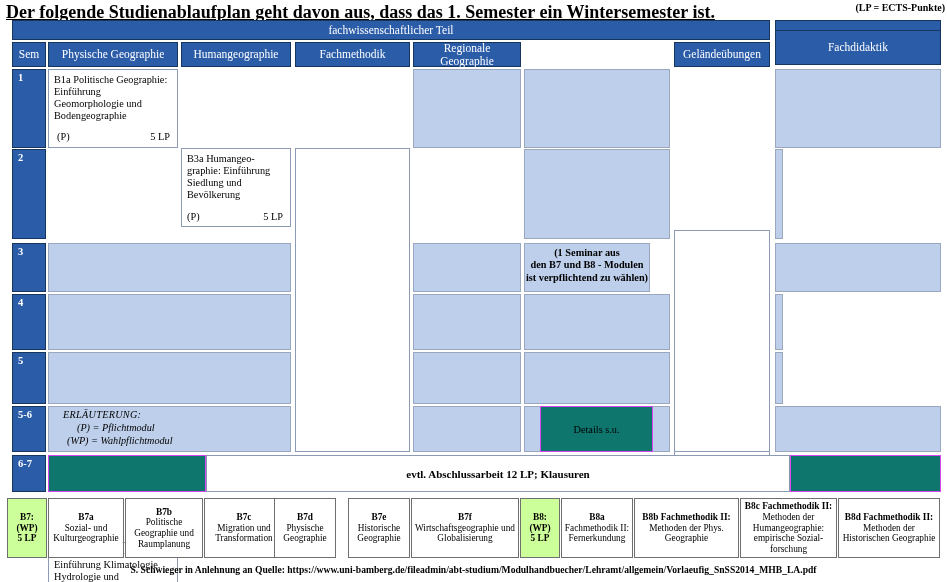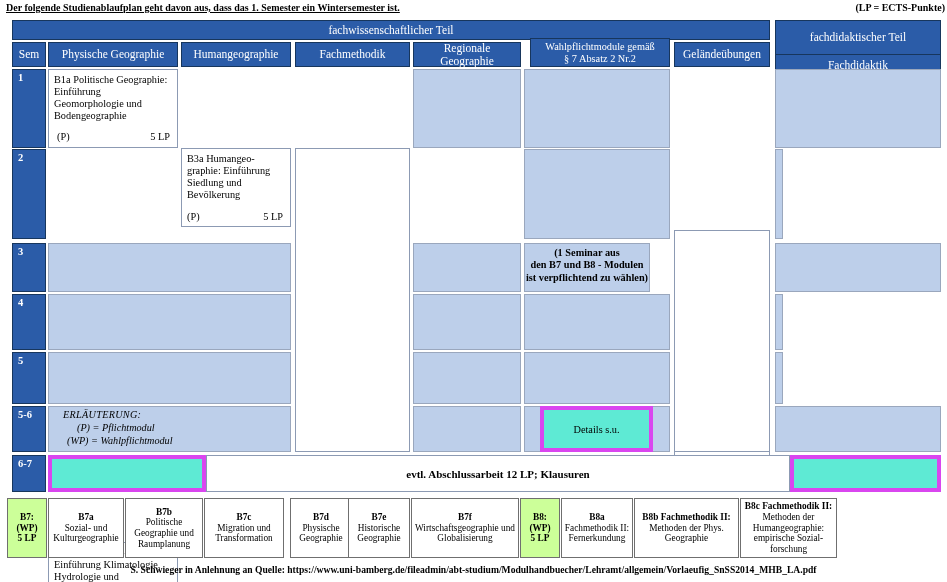--- a/index.html
+++ b/index.html
@@ -12,21 +12,21 @@
     overflow:hidden;
     position:relative;
   }
   #root{position:relative;width:947px;height:582px;}
 
   .abs{position:absolute;box-sizing:border-box;}
 
   
   .toptitle{
     left:6px;top:2px;width:620px;height:16px;
-    font-size:10px;font-weight:bold;
+    font-size:18px;font-weight:bold;
     text-decoration:underline;
     white-space:nowrap;
   }
   .lpnote{
     left:800px;top:2px;width:145px;height:16px;
     font-size:10px;font-weight:bold;text-align:right;
     white-space:nowrap;
   }
 
   
@@ -48,21 +48,21 @@
     font-size:10.5px;font-weight:bold;
     padding:2px 0 0 5px;
   }
 
   
   .cell{
     border:1px solid #9AA7BD;
     background:#BDCFEA;
   }
   .cell.white{background:#ffffff;border:1px solid #8C9AB3;}
-  .cell.green{background:#5eead4;border:4px solid #d946ef;}
+  .cell.green{background:#0f766e;border:1px solid #d946ef;}
 
   .mod{
     position:relative;
     font-size:10.3px;
     line-height:1.17;
     padding:4px 5px 2px 5px;
   }
   .lprow{
     display:flex;justify-content:space-between;
     font-size:10.3px;
@@ -115,26 +115,22 @@
   <div class="abs lpnote">(LP = ECTS-Punkte)</div>
 
   <div class="abs hbar" style="left:12px;top:20px;width:758px;height:20px;">fachwissenschaftlicher Teil</div>
   <div class="abs hbar" style="left:775px;top:20px;width:166px;height:35px;">fachdidaktischer Teil</div>
 
   <div class="abs hbar" style="left:12px;top:42px;width:34px;height:25px;">Sem</div>
   <div class="abs hbar" style="left:48px;top:42px;width:130px;height:25px;">Physische Geographie</div>
   <div class="abs hbar" style="left:295px;top:42px;width:115px;height:25px;">Fachmethodik</div>
   <div class="abs hbar" style="left:181px;top:42px;width:110px;height:25px;">Humangeographie</div>
   <div class="abs hbar" style="left:413px;top:42px;width:108px;height:25px;">Regionale Geographie</div>
-  <div class="abs hbar small" style="left:530px;top:38px;width:140px;height:29px;flex-direction:column;">
-    <span>Wahlpflichtmodule gemäß</span>
-    <span>§ 7 Absatz 2 Nr.2</span>
-  </div>
   <div class="abs hbar" style="left:674px;top:42px;width:96px;height:25px;">Geländeübungen</div>
-  <div class="abs hbar" style="left:775px;top:54px;width:166px;height:22px;">Fachdidaktik</div>
+  <div class="abs hbar" style="left:775px;top:30px;width:166px;height:35px;">Fachdidaktik</div>
 
   <div class="abs semcell" style="left:12px;top:69px;width:34px;height:79px;">1</div>
 
   <div class="abs cell white mod" style="left:48px;top:69px;width:130px;height:79px;">
     <div>B1a Politische Geographie: Einführung Geomorphologie und Bodengeographie</div>
     <div class="lprow" style="position:absolute;left:5px;right:7px;bottom:4px;">
       <span class="pl">(P)</span>
       <span>5 LP</span>
     </div>
   </div>
@@ -252,21 +248,21 @@
   <div class="abs bmod" style="left:125px;top:498px;width:78px;height:60px;">
     <div class="code">B7b</div>
     <div class="t">Politische Geographie und Raumplanung</div>
   </div>
 
   <div class="abs bmod" style="left:204px;top:498px;width:80px;height:60px;">
     <div class="code">B7c</div>
     <div class="t">Migration und Transformation</div>
   </div>
 
-  <div class="abs bmod" style="left:290px;top:498px;width:62px;height:60px;">
+  <div class="abs bmod" style="left:274px;top:498px;width:62px;height:60px;">
     <div class="code">B7d</div>
     <div class="t">Physische Geographie</div>
   </div>
 
   <div class="abs bmod" style="left:348px;top:498px;width:62px;height:60px;">
     <div class="code">B7e</div>
     <div class="t">Historische Geographie</div>
   </div>
 
   <div class="abs bmod" style="left:411px;top:498px;width:108px;height:60px;">
@@ -288,16 +284,20 @@
   <div class="abs bmod" style="left:634px;top:498px;width:105px;height:60px;">
     <div class="code">B8b Fachmethodik II:</div>
     <div class="t">Methoden der Phys. Geographie</div>
   </div>
 
   <div class="abs bmod" style="left:740px;top:498px;width:97px;height:60px;">
     <div class="code">B8c Fachmethodik II:</div>
     <div class="t">Methoden der Humangeographie: empirische Sozial-forschung</div>
   </div>
 
+  <div class="abs bmod" style="left:838px;top:498px;width:102px;height:60px;">
+    <div class="code">B8d Fachmethodik II:</div>
+    <div class="t">Methoden der Historischen Geographie</div>
+  </div>
 
   <div class="abs footer">S. Schwieger in Anlehnung an Quelle: https://www.uni-bamberg.de/fileadmin/abt-studium/Modulhandbuecher/Lehramt/allgemein/Vorlaeufig_SnSS2014_MHB_LA.pdf</div>
 
 </div>
 
 </body></html>

